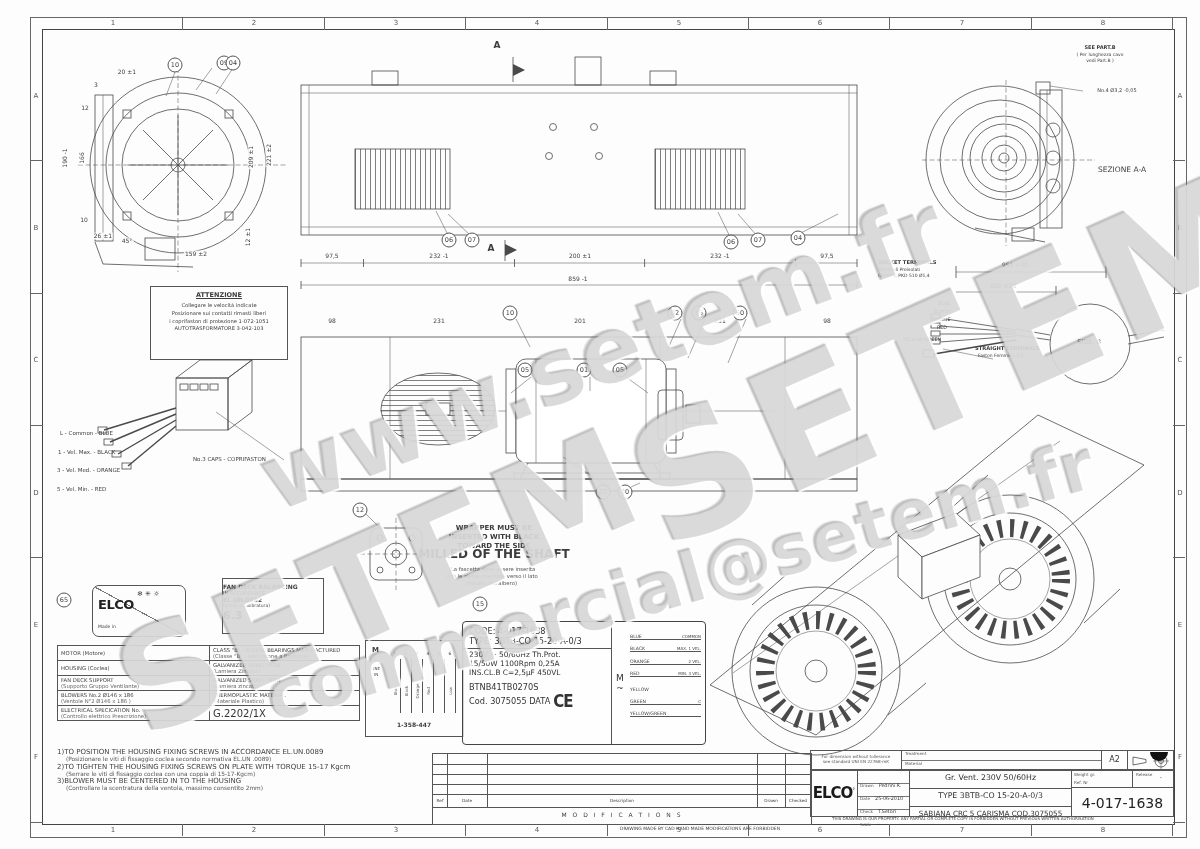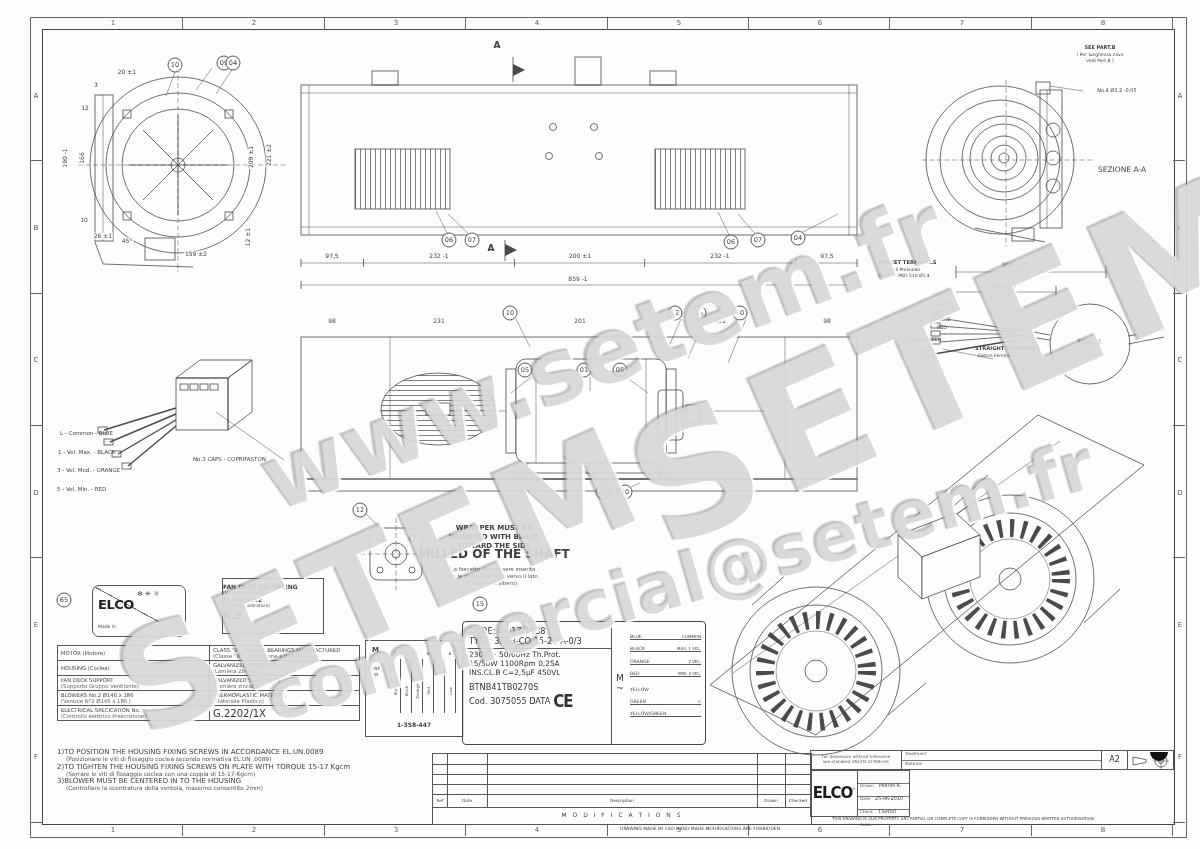--- a/index.html
+++ b/index.html
@@ -270,20 +270,27 @@
     <circle cx="128" cy="288" r="84"></circle>
     <circle cx="128" cy="288" r="66"></circle>
     <circle cx="128" cy="288" r="51" style="stroke-width:18;stroke-dasharray:4 8"></circle>
     <circle cx="128" cy="288" r="40" class="thin"></circle>
     <circle cx="128" cy="288" r="11"></circle>
     <polygon points="210,152 268,130 292,152 234,174" style="fill:#fdfdfd"></polygon>
     <polygon points="210,152 234,174 234,216 210,194" style="fill:#fdfdfd"></polygon>
     <polygon points="234,174 292,152 292,194 234,216" style="fill:#fdfdfd"></polygon>
   </svg>
 
+  <div class="box" style="left:150px;top:286px;width:136px;height:72px">
+    <div class="attn-title">ATTENZIONE</div>
+    <div class="attn-line">Collegare le velocità indicate</div>
+    <div class="attn-line">Posizionare sui contatti rimasti liberi</div>
+    <div class="attn-line">i coprifaston di protezione 1-072-1051</div>
+    <div class="attn-line">AUTOTRASFORMATORE 3-042-103</div>
+  </div>
 
   <svg style="left:88px;top:350px" width="225" height="140" viewBox="0 0 225 140">
     <rect x="88" y="28" width="52" height="52"></rect>
     <polygon points="88,28 112,10 164,10 140,28"></polygon>
     <polygon points="140,28 164,10 164,62 140,80"></polygon>
     <rect x="92" y="34" width="8" height="6"></rect>
       <rect x="102" y="34" width="8" height="6"></rect>
     <rect x="112" y="34" width="8" height="6"></rect>
       <rect x="122" y="34" width="8" height="6"></rect>
     <line x1="88" y1="58" x2="16" y2="80" class="thick"></line>
@@ -546,20 +553,35 @@
   </div>
   <div class="tb-cell" style="left:810px;top:770px;width:48px;height:47px;text-align:center">
     <span style="font-size:15px;font-weight:900;letter-spacing:-1px;color:#1a1a1a;line-height:45px">ELCO</span><sup style="font-size:6px">°</sup>
   </div>
   <div class="tb-cell" style="left:857px;top:770px;width:53px;height:47px">
     <div style="border-bottom:0.8px solid #777;height:11px;padding:1px 2px 0"><span class="tb-lbl">Drawn</span> <span class="tb-val">Pedrini R.</span></div>
     <div style="border-bottom:0.8px solid #777;height:11px;padding:1px 2px 0"><span class="tb-lbl">Date</span> <span class="tb-val">25-06-2010</span></div>
     <div style="border-bottom:0.8px solid #777;height:11px;padding:1px 2px 0"><span class="tb-lbl">Check</span> <span class="tb-val">T.Setori</span></div>
     <div style="height:11px;padding:1px 2px 0"><span class="tb-lbl">Scale</span> <span class="tb-val">—</span></div>
   </div>
+  <div class="tb-cell" style="left:909px;top:770px;width:163px;height:47px;text-align:center">
+    <div style="border-bottom:0.9px solid #555;height:15px;font-size:7.8px;color:#333;padding-top:2px">Gr. Vent.   230V   50/60Hz</div>
+    <div style="border-bottom:0.9px solid #555;height:15px;font-size:7.8px;color:#333;padding-top:2px">TYPE   3BTB-CO 15-20-A-0/3</div>
+    <div style="height:13px;font-size:7.2px;color:#333;padding-top:2px">SABIANA CRC 5 CARISMA COD.3075055</div>
+  </div>
+  <div class="tb-cell" style="left:1071px;top:770px;width:103px;height:47px">
+    <div style="height:16px;border-bottom:0.9px solid #555;position:relative">
+      <span class="tb-lbl" style="position:absolute;left:2px;top:1px">Weight gr.</span>
+      <span class="tb-lbl" style="position:absolute;left:2px;top:9px">Ref. Nr</span>
+      <div class="lnv" style="left:60px;top:0;height:16px"></div>
+      <span class="tb-lbl" style="position:absolute;left:64px;top:1px">Release</span>
+      <span class="tb-val" style="position:absolute;left:88px;top:4px">-</span>
+    </div>
+    <div style="height:30px;text-align:center;font-size:14px;color:#222;padding-top:7px">4-017-1638</div>
+  </div>
   <div style="position:absolute;left:1150px;top:752px;width:18px;height:9px;background:#111;border-radius:0 0 9px 9px"></div>
 
   <span class="t" style="left:832px;top:817px;font-size:4px;color:#444">THIS DRAWING IS OUR PROPERTY. ANY PARTIAL OR COMPLETE COPY IS FORBIDDEN WITHOUT PREVIOUS WRITTEN AUTHORISATION</span>
   <span class="t ctr" style="left:700px;top:829px;font-size:4.5px;color:#444">DRAWING MADE BY CAD HAND MADE MODIFICATIONS ARE FORBIDDEN</span>
 
   <span class="wm" style="left:240px;top:300px;font-size:92px;transform:rotate(-21deg)">www.setem.fr</span>
   <span class="wm" style="left:610px;top:260px;font-size:170px;transform:rotate(-24deg);letter-spacing:8px">SETEM</span>
   <span class="wm" style="left:250px;top:540px;font-size:70px;transform:rotate(-16deg)">commercial@setem.fr</span>
   <span class="wm" style="left:100px;top:500px;font-size:140px;transform:rotate(-24deg);letter-spacing:6px">SETEM</span>
 

